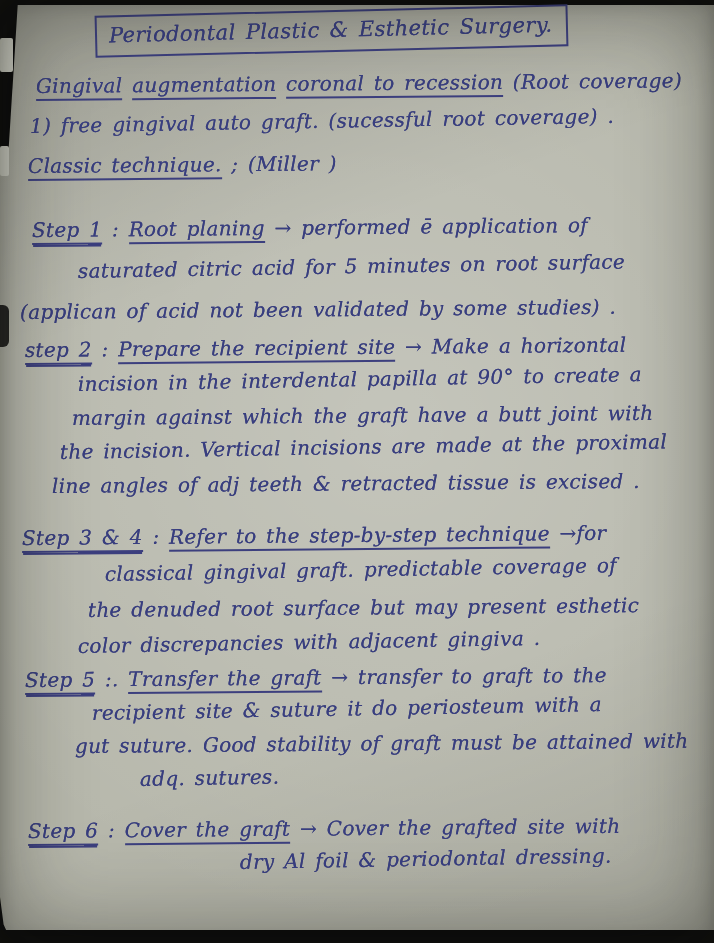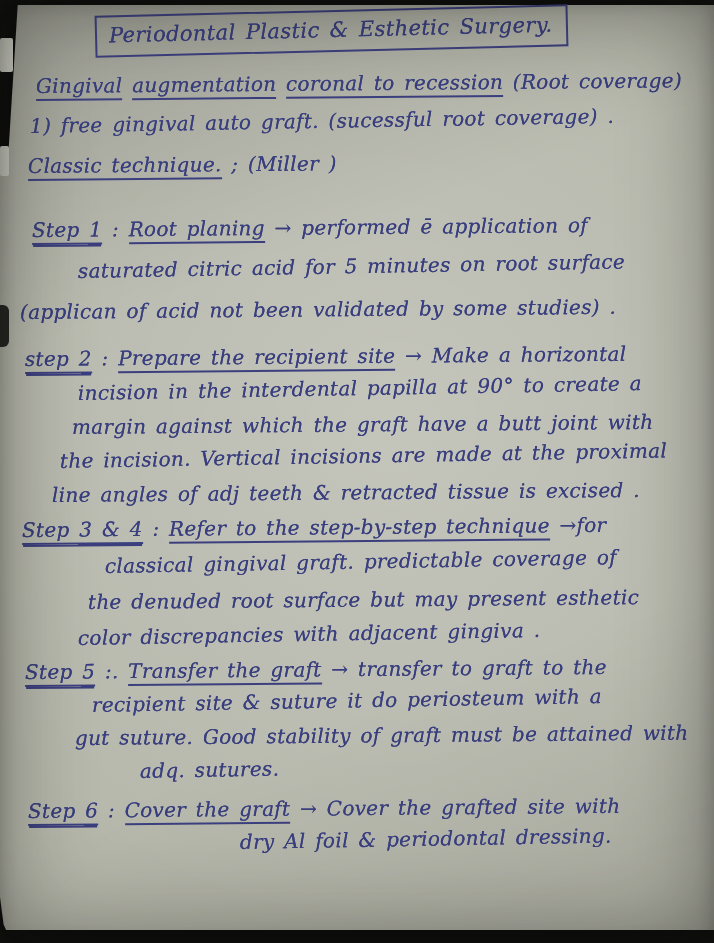--- a/index.html
+++ b/index.html
@@ -44,24 +44,24 @@
   .line{
     white-space:nowrap;
     font-size:20px;letter-spacing:.3px;word-spacing:3px;
     text-shadow:0 0 .5px rgba(46,50,110,.85);
     transform:rotate(-.5deg);transform-origin:left center;
   }
   .line:nth-child(even){transform:rotate(-1deg);}
   
   .s0 .line{height:40px;line-height:40px;}
   .s1 .line{height:41px;line-height:41px;}  .s1{margin-top:24px;}
-  .s2 .line{height:34px;line-height:34px;}  .s2{margin-top:9px;}
-  .s3 .line{height:36px;line-height:36px;}  .s3{margin-top:0;}
+  .s2 .line{height:34px;line-height:34px;}  .s2{}
+  .s3 .line{height:36px;line-height:36px;}  .s3{margin-top:17px;}
   .s4 .line{height:33px;line-height:33px;}  .s4{}
-  .s5 .line{height:31px;line-height:31px;}  .s5{margin-top:8px;}
+  .s5 .line{height:31px;line-height:31px;}  .s5{margin-top:20px;}
 
   .u{border-bottom:2px solid #3c3f7e;padding-bottom:1px;}
   .uu{
     display:inline-block;line-height:1.05;
     border-bottom:2px solid #3c3f7e;padding-bottom:2px;
     box-shadow:0 3px 0 -1px #3c3f7e;
   }
 </style>
 </head>
 <body>

